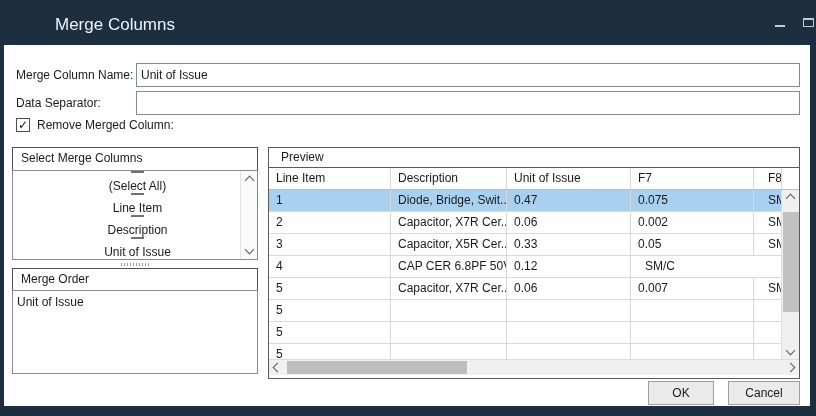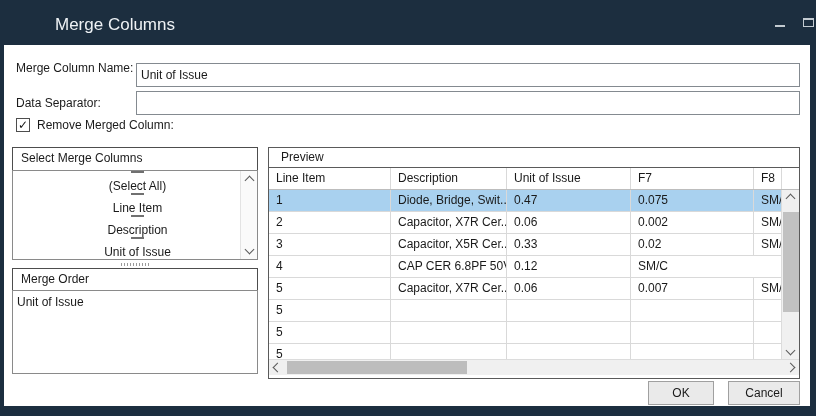--- a/index.html
+++ b/index.html
@@ -87,21 +87,21 @@
     position: absolute; left: 264px; top: 102px; width: 532px; height: 232px;
     border: 1px solid #5a5a5a; background: #fff;
   }
   .pv-title { height: 20px; padding: 2px 0 0 12px; border-bottom: 1px solid #5a5a5a; }
   .ghead { display: flex; height: 22px; border-bottom: 1px solid #bdbdbd; }
   .gcell {
     padding: 3px 0 0 7px; border-right: 1px solid #d9d9d9;
     white-space: nowrap; overflow: hidden; height: 100%;
   }
   .c0 { width: 122px; } .c1 { width: 116px; } .c2 { width: 124px; } .c3 { width: 123px; }
-  .c4 { flex: 1; border-right: none; }
+  .c4 { flex: 1; border-right: none; margin-left: 7px; }
   .hspacer { width: 18px; border-left: 1px solid #d9d9d9; }
   .gbody { display: flex; height: 169px; }
   .gridrows { width: 512px; overflow: hidden; }
   .grow { display: flex; height: 22px; border-bottom: 1px solid #d9d9d9; background: #fff; }
   .grow.selected { background: #a9d1ef; }
 
   .vscroll {
     position: relative; width: 18px; background: #f0f0f0; border-left: 1px solid #dcdcdc;
   }
   .vthumb { position: absolute; left: 1px; top: 22px; width: 16px; height: 100px; background: #c1c1c1; }
@@ -141,21 +141,21 @@
         <span class="max-box"></span>
       </div>
     <div class="wbtn">
         <span class="close-x">✕</span>
       </div>
   </div>
 </div>
 
 <div class="content">
 
-  <div class="lbl" style="left:12px; top:11px;">Merge Column Name:</div>
+  <div class="lbl" style="left:12px; top:18px;">Merge Column Name:</div>
   <input class="txt" style="top: 18px;" value="Unit of Issue">
 
   <div class="lbl" style="left:12px; top:46px;">Data Separator:</div>
   <input class="txt" style="top: 46px;" value="">
 
   <div class="chkrow">
     <span class="chkbox">✓</span>
     <span>Remove Merged Column:</span>
   </div>
 
@@ -220,21 +220,21 @@
           <div class="gcell c0">2</div>
           <div class="gcell c1">Capacitor,  X7R Cer...</div>
           <div class="gcell c2">0.06</div>
           <div class="gcell c3">0.002</div>
           <div class="gcell c4">SM/C</div>
         </div>
         <div class="grow">
           <div class="gcell c0">3</div>
           <div class="gcell c1">Capacitor,  X5R Cer...</div>
           <div class="gcell c2">0.33</div>
-          <div class="gcell c3">0.02</div>
+          <div class="gcell c3">0.05</div>
           <div class="gcell c4">SM/C</div>
         </div>
         <div class="grow">
           <div class="gcell c0">4</div>
           <div class="gcell c1">CAP CER 6.8PF 50V...</div>
           <div class="gcell c2">0.12</div>
           <div class="gcell c4">SM/C</div>
         </div>
         <div class="grow">
           <div class="gcell c0">5</div>

